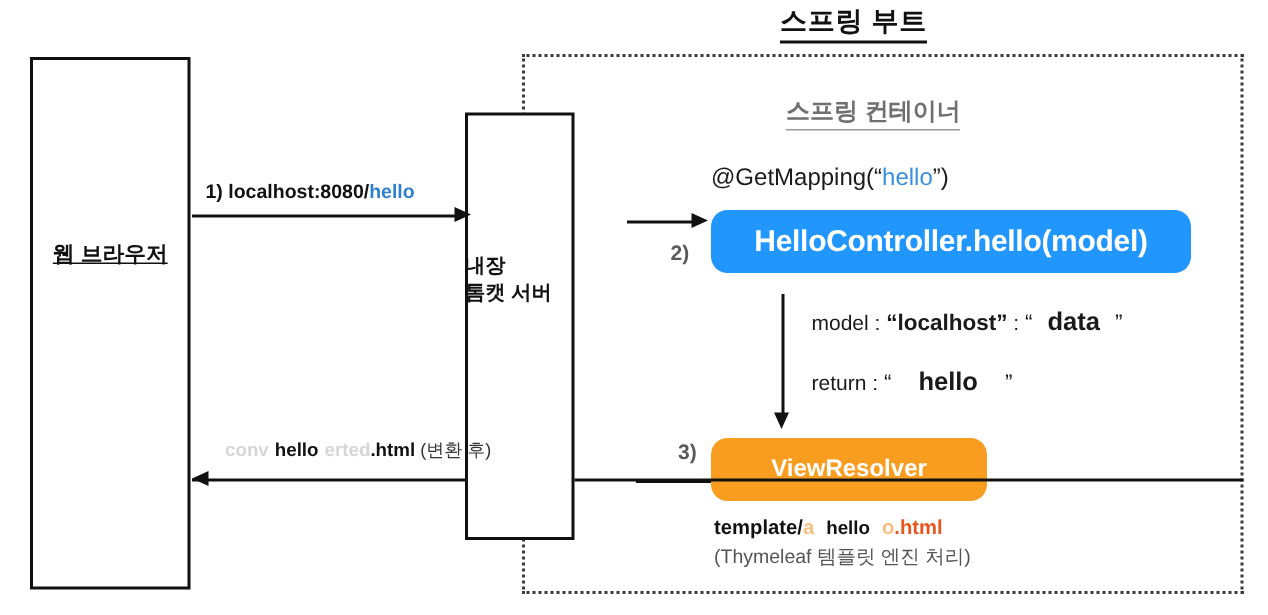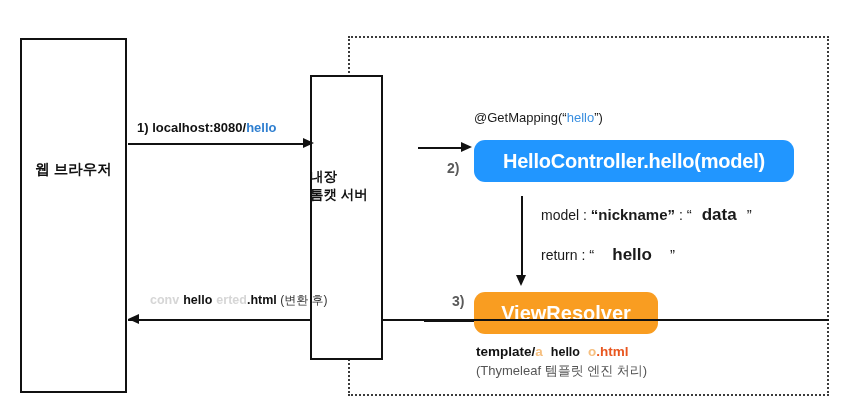--- a/index.html
+++ b/index.html
@@ -63,20 +63,21 @@
   }
   #browser-label {
     position: absolute;
     left: 20px;
     top: 160px;
     width: 107px;
     text-align: center;
     font-size: 14.5px;
     font-weight: bold;
     color: #111111;
+    text-decoration: underline;
   }
 
   
   #tomcat-box {
     position: absolute;
     left: 310px;
     top: 75px;
     width: 73px;
     height: 285px;
     border: 2.5px solid #111111;
@@ -157,21 +158,21 @@
     color: #5a5a5a;
   }
   #step2 { left: 447px; top: 160px; }
   #step3 { left: 452px; top: 293px; }
 
   
   #getmapping {
     position: absolute;
     left: 474px;
     top: 110px;
-    font-size: 13px;
+    font-size: 16px;
     color: #1a1a1a;
     white-space: nowrap;
   }
   #getmapping .link { color: #3a8fe0; }
 
   
   #controller-box {
     position: absolute;
     left: 474px;
     top: 140px;
@@ -219,21 +220,21 @@
     width: 184px;
     height: 42px;
     background: #f99d21;
     border-radius: 11px;
     display: flex;
     align-items: center;
     justify-content: center;
   }
   #resolver-label {
     color: #ffffff;
-    font-size: 20px;
+    font-size: 16px;
     font-weight: bold;
   }
 
   
   #template-line {
     position: absolute;
     left: 476px;
     top: 344px;
     font-size: 13.5px;
     font-weight: bold;
@@ -251,22 +252,24 @@
     font-size: 13px;
     color: #555555;
     white-space: nowrap;
   }
 </style>
 </head>
 <body>
 
 <div id="canvas">
 
+  <div id="boot-title">스프링 부트</div>
 
   <div id="boot-box"></div>
+  <div id="container-title">스프링 컨테이너</div>
 
   <div id="browser-box"></div>
   <div id="browser-label">웹 브라우저</div>
 
   <div id="tomcat-box"></div>
   <div id="tomcat-label">
     <span>내장</span><br>
     <span>톰캣 서버</span>
   </div>
 
@@ -286,21 +289,21 @@
   </div>
 
   <div id="controller-box">
     <span id="controller-label">HelloController.hello(model)</span>
   </div>
 
   <div class="arrow-line v-line" style="left:521px; top:196px; height:84px;"></div>
   <div class="arrow-head-down" style="left:516px; top:275px;"></div>
 
   <div id="model-line">
-    <span>model : </span><span class="b q">“nickname”</span><span> : </span><span class="q">“</span><span class="inner-val">data</span><span class="q">”</span>
+    <span>model : </span><span class="b q">“localhost”</span><span> : </span><span class="q">“</span><span class="inner-val">data</span><span class="q">”</span>
   </div>
   <div id="return-line">
     <span>return : </span><span class="q">“</span><span class="inner-val" style="padding:0 18px;">hello</span><span class="q">”</span>
   </div>
 
   <div class="step-num" id="step3">3)</div>
   <div class="arrow-line h-line" style="left:424px; top:320px; width:50px;"></div>
 
   <div id="resolver-box">
     <span id="resolver-label">ViewResolver</span>

